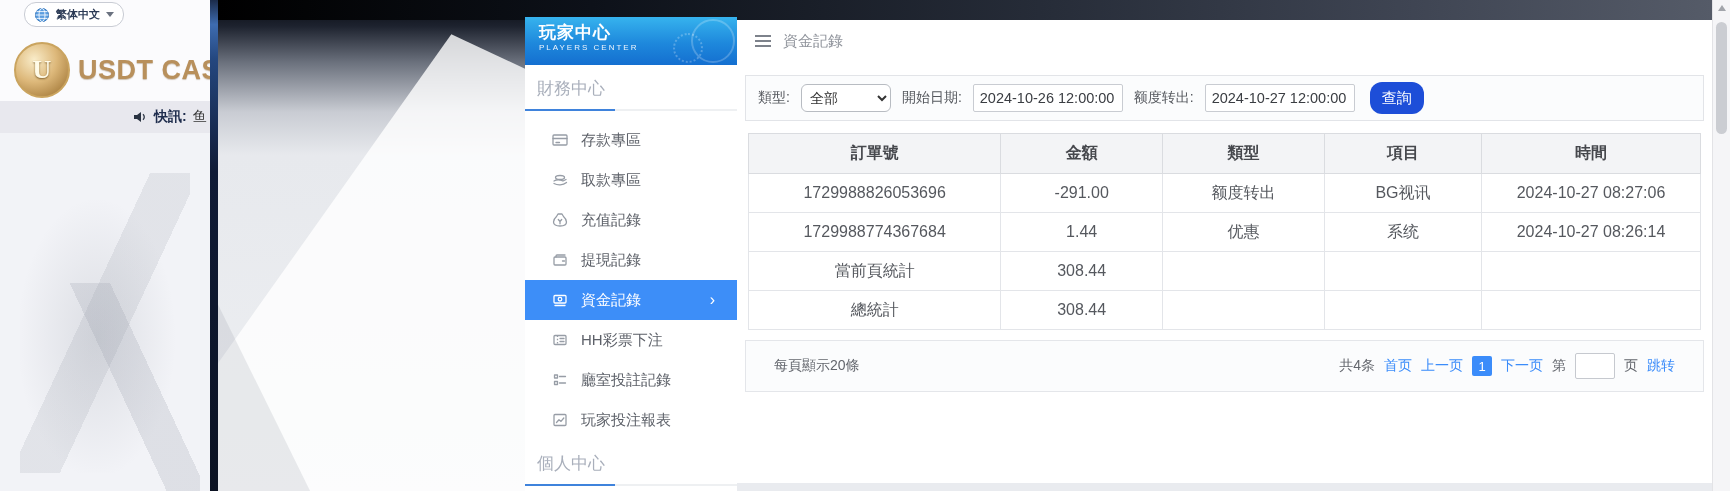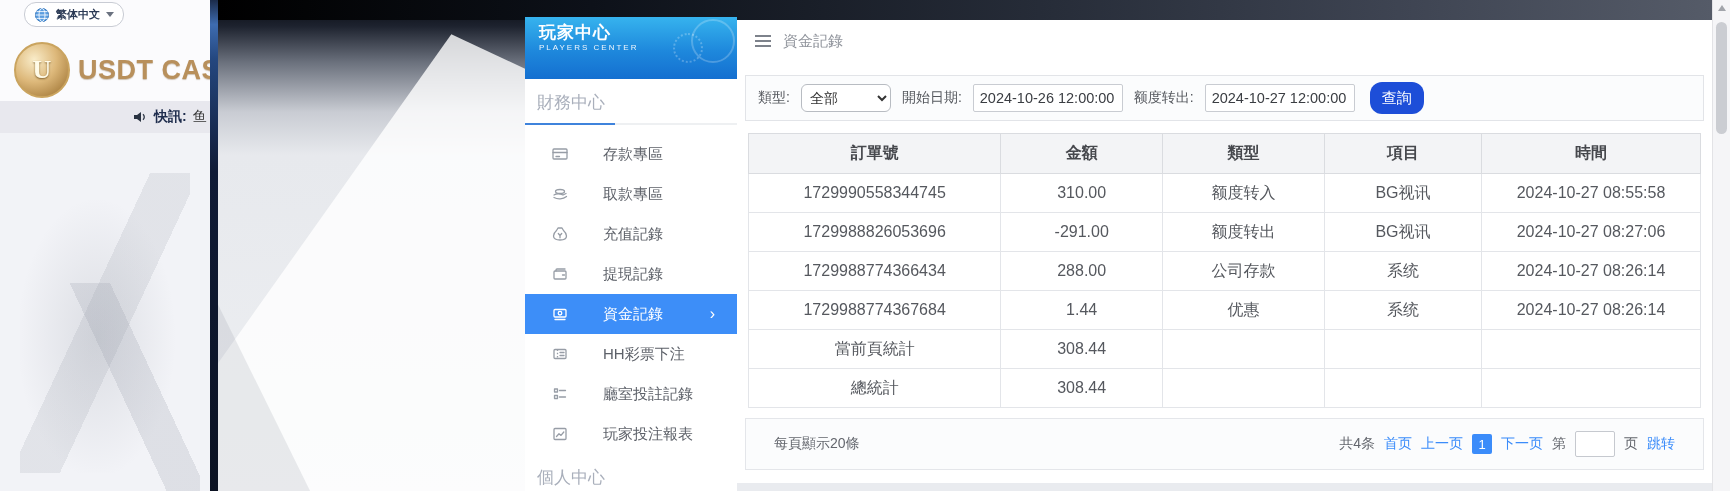--- a/index.html
+++ b/index.html
@@ -44,31 +44,31 @@
 
   
   #top-band{position:absolute;left:218px;top:0;width:1494px;height:20px;
     background:linear-gradient(90deg,#000 0%,#0d1119 25%,#262c38 55%,#3f4553 80%,#555b68 100%);}
   #scrollbar{position:absolute;left:1712px;top:0;width:18px;height:491px;background:#f5f5f7;border-left:1px solid #e3e3e6;box-sizing:border-box;}
   .sb-up{position:absolute;left:5px;top:5px;width:0;height:0;border-left:4px solid transparent;border-right:4px solid transparent;border-bottom:6px solid #a2a5ab;}
   .sb-thumb{position:absolute;left:3px;top:22px;width:11px;height:112px;background:#cbcdd2;border-radius:6px;}
 
   
   #sidebar{position:absolute;left:525px;top:17px;width:212px;height:474px;background:#fff;}
-  .sb-header{height:62px;position:relative;overflow:hidden;color:#fff;box-sizing:border-box;padding:6px 0 18px 14px;
+  .sb-header{height:48px;position:relative;overflow:hidden;color:#fff;box-sizing:border-box;padding:6px 0 18px 14px;
     background:linear-gradient(180deg,#36b3ee 0%,#1e88dc 55%,#146fd0 100%);}
   .sb-title{font-size:17px;font-weight:bold;letter-spacing:1px;line-height:19px;}
   .sb-sub{font-size:8px;letter-spacing:2px;opacity:.92;margin-top:1px;}
   .deco-c1{position:absolute;right:2px;top:2px;width:40px;height:40px;border:2px solid rgba(255,255,255,.22);border-radius:50%;}
   .deco-c2{position:absolute;right:34px;top:16px;width:26px;height:26px;border:2px dotted rgba(255,255,255,.25);border-radius:50%;}
   .section-title{margin:12px 12px 0;font-size:17px;color:#a9afbb;}
   .section-rule{position:relative;margin-top:9px;height:2px;background:#eef0f2;}
   .section-rule:before{content:"";position:absolute;left:0;top:0;width:90px;height:2px;background:#3f83dc;}
   .menu{margin-top:9px;}
-  .menu-item{height:40px;display:flex;align-items:center;padding-left:26px;gap:34px;font-size:15px;color:#5d6169;cursor:pointer;position:relative;box-sizing:border-box;}
+  .menu-item{height:40px;display:flex;align-items:center;padding-left:26px;gap:12px;font-size:15px;color:#5d6169;cursor:pointer;position:relative;box-sizing:border-box;}
   .menu-item .mi-icon{width:18px;height:18px;color:#979da6;display:inline-flex;}
   .menu-item.active{background:#3d8ef8;color:#fff;}
   .menu-item.active .mi-icon{color:#fff;}
   .mi-chev{position:absolute;right:22px;font-size:16px;line-height:16px;color:#fff;}
 
   
   #main{position:absolute;left:737px;top:20px;width:975px;height:463px;background:#fff;}
   .topbar{height:42px;display:flex;align-items:center;padding-left:18px;gap:12px;}
   .hamburger{width:16px;display:flex;flex-direction:column;gap:3px;cursor:pointer;}
   .hamburger span{display:block;height:2px;background:#7d828b;}
@@ -266,39 +266,25 @@
             <tr id="thead-row">
               <th>訂單號</th>
               <th>金額</th>
               <th>類型</th>
               <th>項目</th>
               <th>時間</th>
             </tr>
           </thead>
         <tbody id="tbody">
             <tr>
-              <td>1729990558344745</td>
-              <td>310.00</td>
-              <td>额度转入</td>
-              <td>BG视讯</td>
-              <td>2024-10-27 08:55:58</td>
-            </tr>
-            <tr>
               <td>1729988826053696</td>
               <td>-291.00</td>
               <td>额度转出</td>
               <td>BG视讯</td>
               <td>2024-10-27 08:27:06</td>
-            </tr>
-            <tr>
-              <td>1729988774366434</td>
-              <td>288.00</td>
-              <td>公司存款</td>
-              <td>系统</td>
-              <td>2024-10-27 08:26:14</td>
             </tr>
             <tr>
               <td>1729988774367684</td>
               <td>1.44</td>
               <td>优惠</td>
               <td>系统</td>
               <td>2024-10-27 08:26:14</td>
             </tr>
             <tr>
               <td>當前頁統計</td>

